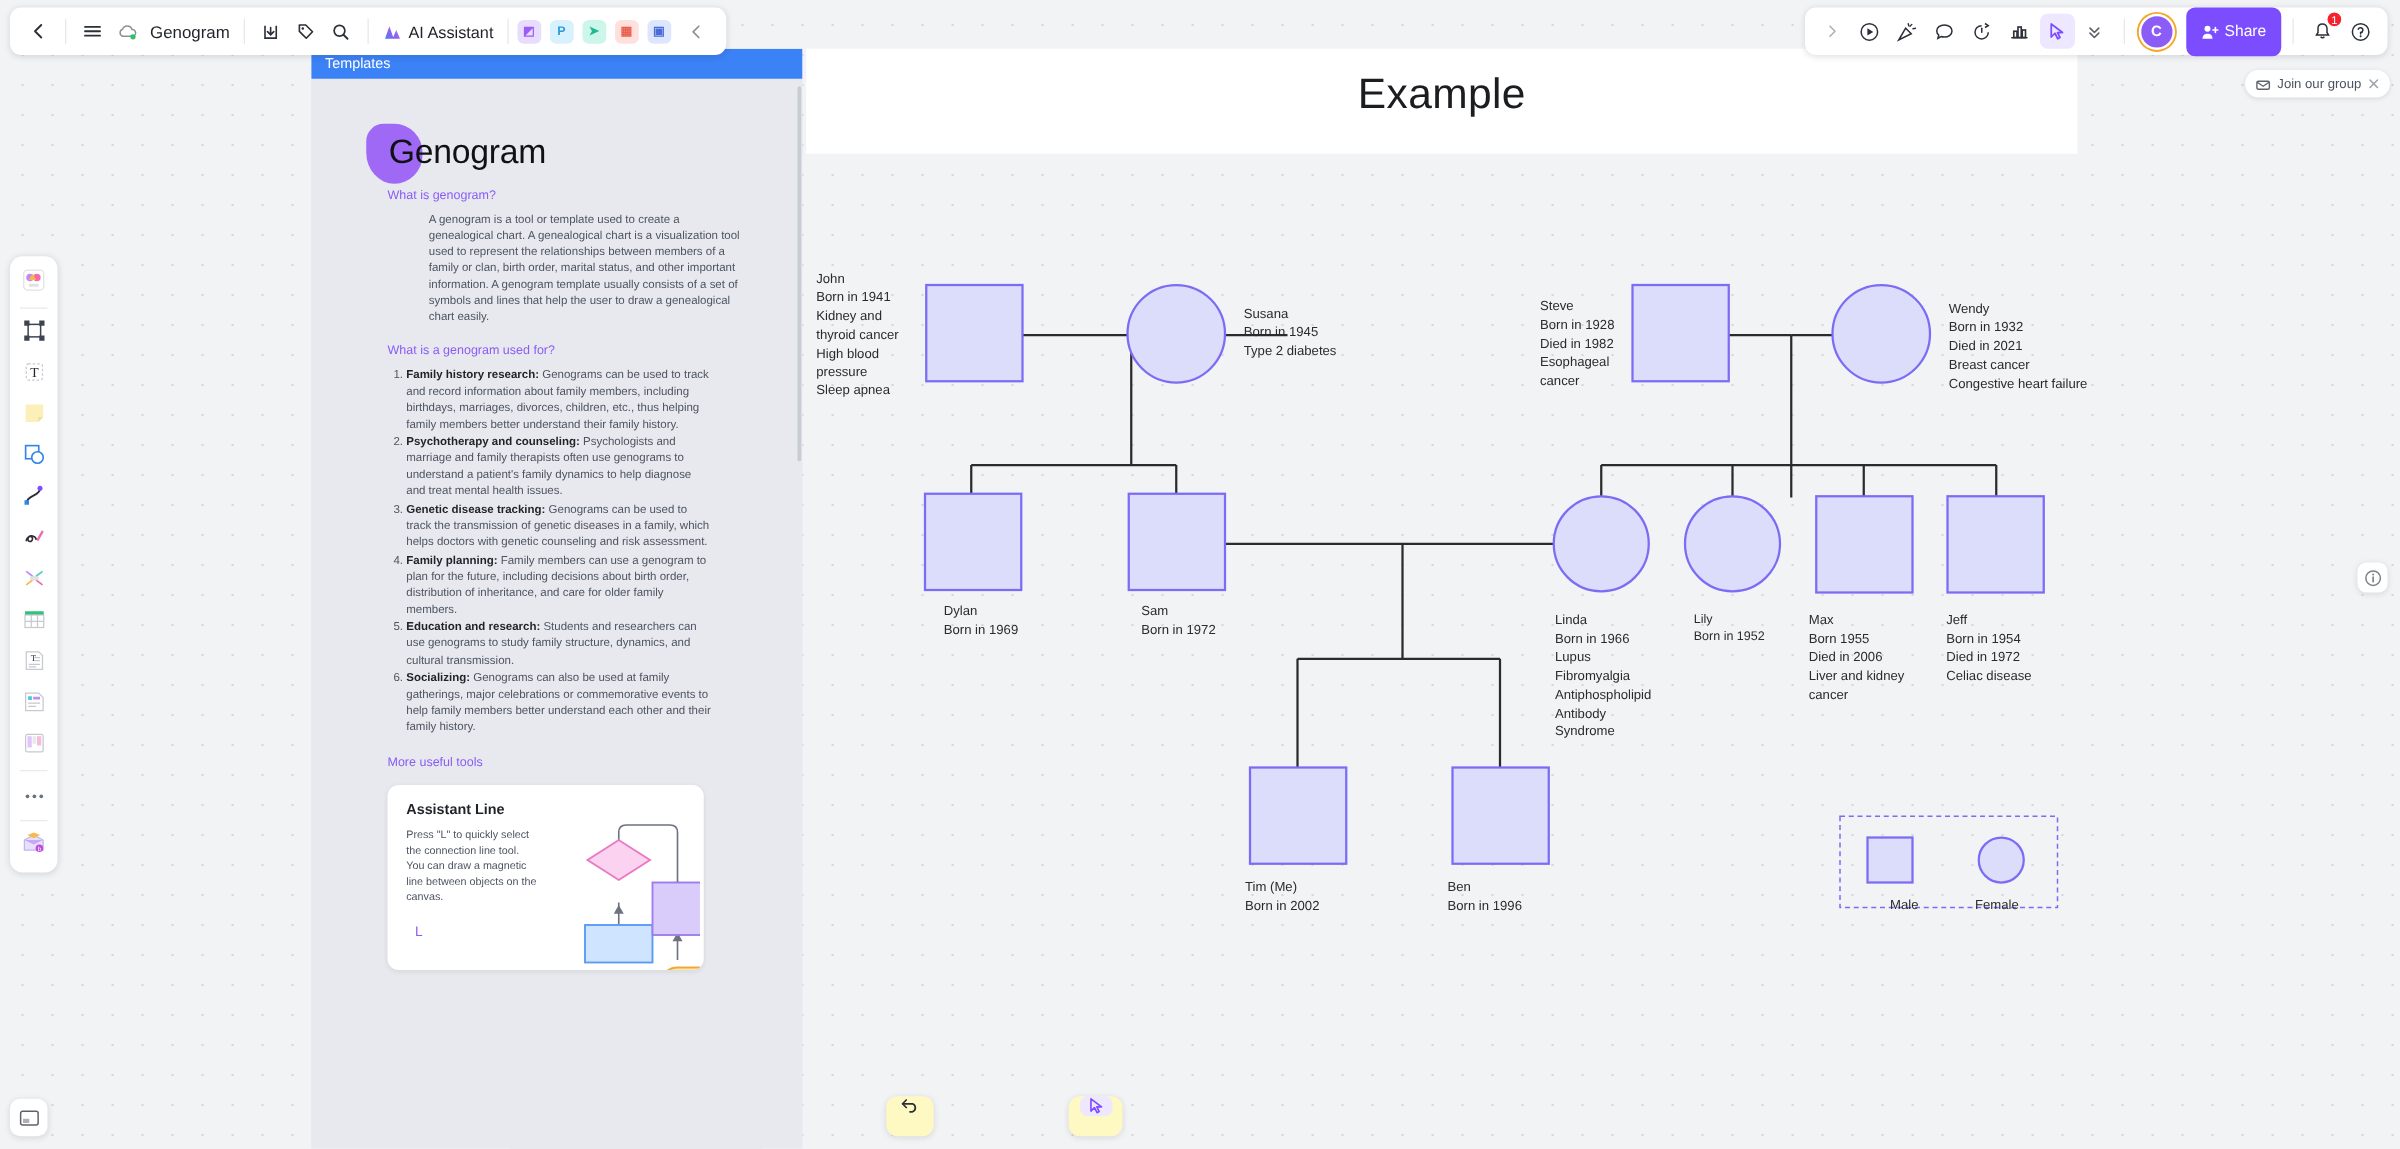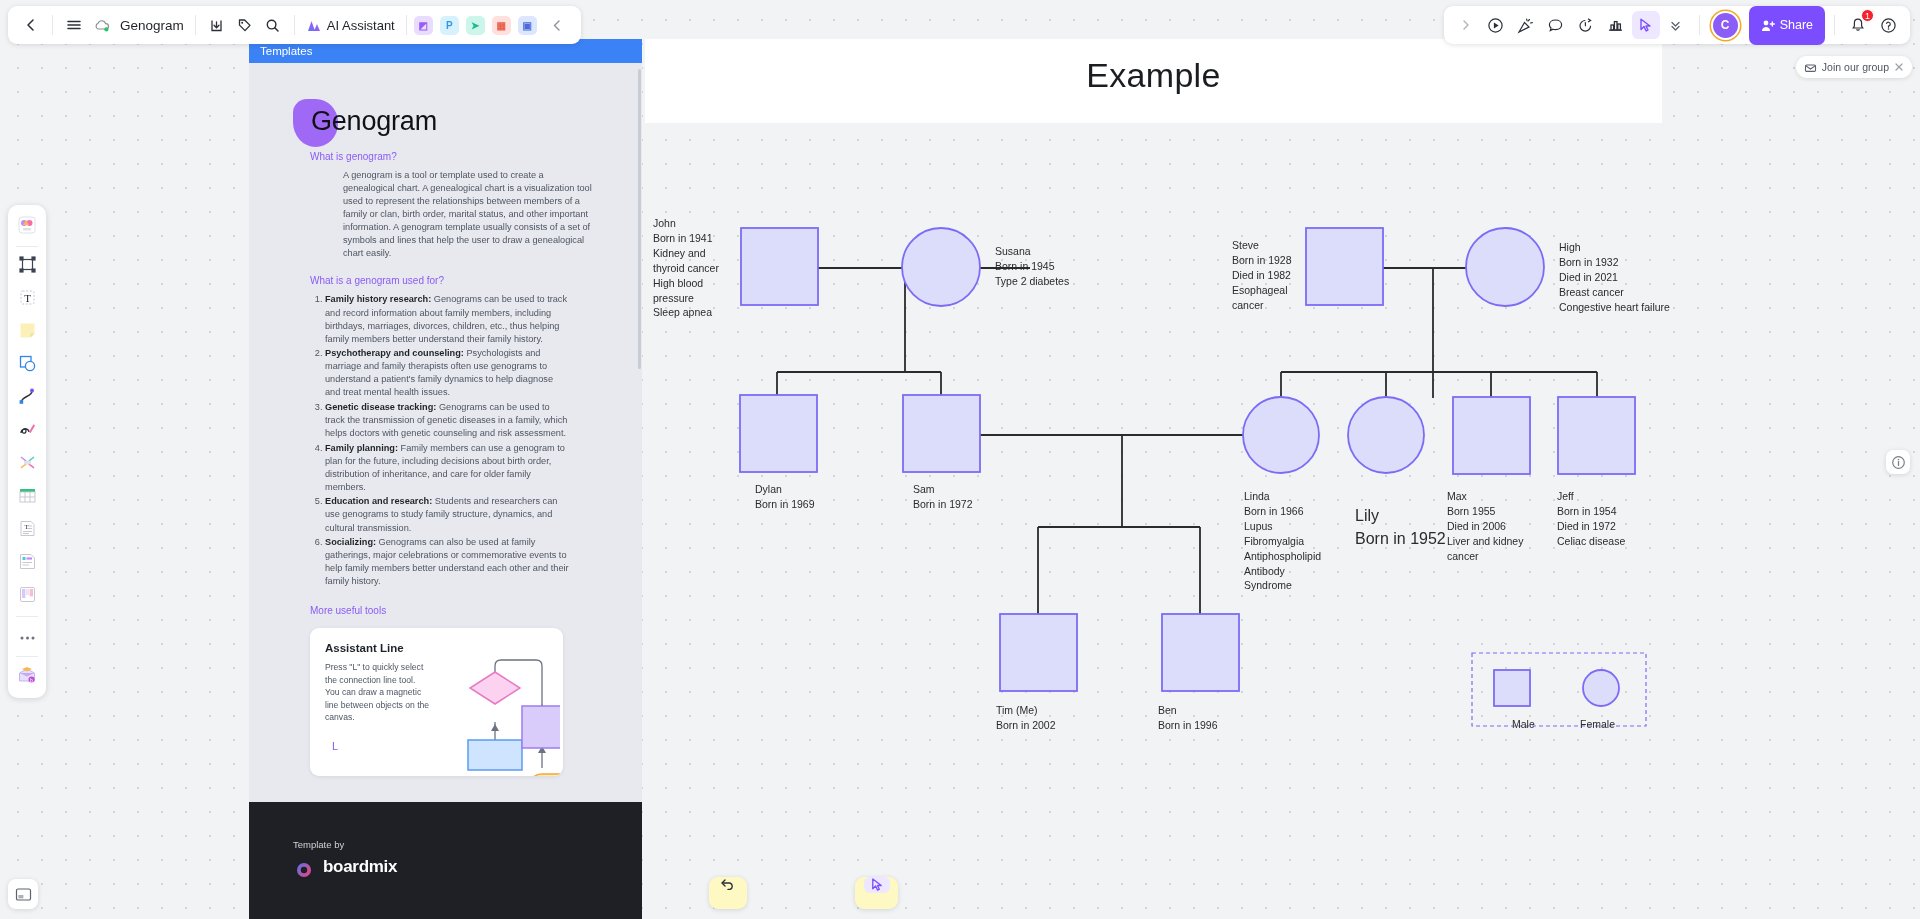--- a/index.html
+++ b/index.html
@@ -297,21 +297,21 @@
       <div>Type 2 diabetes</div>
     </div>
     <div style="position: absolute; left: 1232px; top: 238px; font-size: 10.5px; line-height: 1.42; color: rgb(43, 43, 43); white-space: nowrap; z-index: 8;">
       <div>Steve</div>
       <div>Born in 1928</div>
       <div>Died in 1982</div>
       <div>Esophageal</div>
       <div>cancer</div>
     </div>
     <div style="position: absolute; left: 1559px; top: 240px; font-size: 10.5px; line-height: 1.42; color: rgb(43, 43, 43); white-space: nowrap; z-index: 8;">
-      <div>High</div>
+      <div>Wendy</div>
       <div>Born in 1932</div>
       <div>Died in 2021</div>
       <div>Breast cancer</div>
       <div>Congestive heart failure</div>
     </div>
     <div style="position: absolute; left: 755px; top: 482px; font-size: 10.5px; line-height: 1.42; color: rgb(43, 43, 43); white-space: nowrap; z-index: 8;">
       <div>Dylan</div>
       <div>Born in 1969</div>
     </div>
     <div style="position: absolute; left: 913px; top: 482px; font-size: 10.5px; line-height: 1.42; color: rgb(43, 43, 43); white-space: nowrap; z-index: 8;">
@@ -320,21 +320,21 @@
     </div>
     <div style="position: absolute; left: 1244px; top: 489px; font-size: 10.5px; line-height: 1.42; color: rgb(43, 43, 43); white-space: nowrap; z-index: 8;">
       <div>Linda</div>
       <div>Born in 1966</div>
       <div>Lupus</div>
       <div>Fibromyalgia</div>
       <div>Antiphospholipid</div>
       <div>Antibody</div>
       <div>Syndrome</div>
     </div>
-    <div style="position: absolute; left: 1355px; top: 489px; font-size: 16px; line-height: 1.42; color: rgb(43, 43, 43); white-space: nowrap; z-index: 8; margin-top: 16px;">
+    <div style="position: absolute; left: 1355px; top: 489px; font-size: 10px; line-height: 1.42; color: rgb(43, 43, 43); white-space: nowrap; z-index: 8;">
       <div>Lily</div>
       <div>Born in 1952</div>
     </div>
     <div style="position: absolute; left: 1447px; top: 489px; font-size: 10.5px; line-height: 1.42; color: rgb(43, 43, 43); white-space: nowrap; z-index: 8;">
       <div>Max</div>
       <div>Born 1955</div>
       <div>Died in 2006</div>
       <div>Liver and kidney</div>
       <div>cancer</div>
     </div>
@@ -402,36 +402,20 @@
         <polygon points="112,98 108,105 116,105" fill="#6b7280"></polygon>
         <polygon points="100,140 93,136 93,144" fill="#6b7280"></polygon>
         <polygon points="65,56 90,40 65,24 40,40" fill="#fbd2f0" stroke="#e879c6" stroke-width="1.5"></polygon>
         <rect x="38" y="92" width="54" height="30" fill="#cfe4ff" stroke="#5a9bf5" stroke-width="1.5"></rect>
         <rect x="92" y="58" width="42" height="42" fill="#d9ccfb" stroke="#9d7cf0" stroke-width="1.5"></rect>
         <rect x="98" y="126" width="50" height="28" rx="14" fill="#ffe9a8" stroke="#f0a73e" stroke-width="1.5"></rect>
       </svg>
     </div>
   </div>
 
-  <div id="tpl-footer">
-    <div id="footer-label">Template by</div>
-    <div id="footer-brand">
-      <svg width="22" height="22" viewBox="0 0 22 22">
-        <defs>
-            <linearGradient id="bmg" x1="0" y1="0" x2="1" y2="1">
-          <stop offset="0" stop-color="#3d7bf5"></stop>
-              <stop offset="1" stop-color="#f5407f"></stop>
-        </linearGradient>
-          </defs>
-        <path d="M4 2 L4 14 A7 7 0 1 0 11 7 A7 7 0 0 0 4 14" fill="url(#bmg)"></path>
-        <circle cx="11" cy="14" r="3.2" fill="#1e2026"></circle>
-      </svg>
-      <span id="footer-brand-name">boardmix</span>
-    </div>
-  </div>
 </div>
 
 <div id="topbar">
   <div class="tb-btn">
     <svg width="14" height="14" viewBox="0 0 14 14">
         <path d="M9 2 L4 7 L9 12" fill="none" stroke="currentColor" stroke-width="1.5" stroke-linecap="round" stroke-linejoin="round"></path>
       </svg>
   </div>
   <div class="tb-sep"></div>
   <div class="tb-btn">

